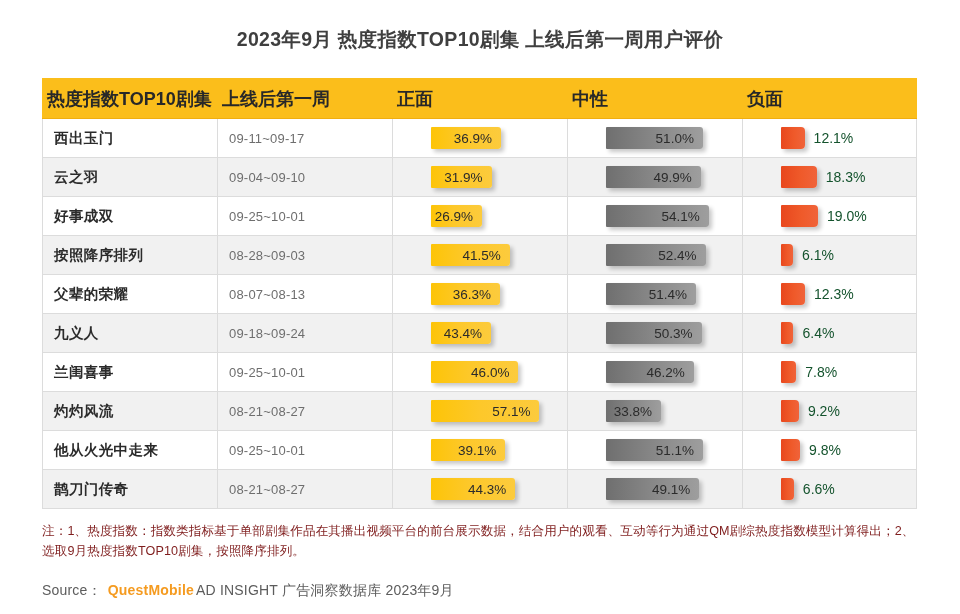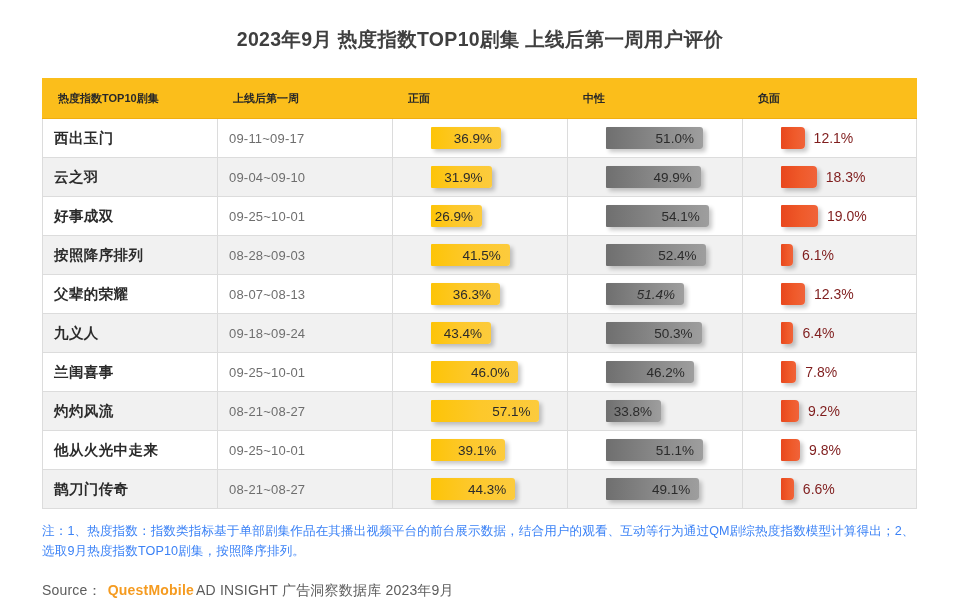--- a/index.html
+++ b/index.html
@@ -37,25 +37,25 @@
     table-layout: fixed;
   }
   .table th, .table td {
     border: 1px solid #dcdcdc;
     padding: 0;
     vertical-align: middle;
   }
   .table thead th {
     background: #FBBE1B;
     height: 40px;
-    font-size: 11px;
+    font-size: 18px;
     font-weight: 700;
     color: #282828;
     text-align: left;
-    padding-left: 15px;
+    padding-left: 4px;
     border-color: #FBBE1B;
     border-bottom: 1px solid #f0ae10;
   }
   .col-name  { width: 175px; }
   .col-week  { width: 175px; }
   .col-pos   { width: 175px; }
   .col-neu   { width: 175px; }
   .col-neg   { width: 174px; }
 
   .table tbody tr { height: 39px; }
@@ -107,33 +107,33 @@
     border-radius: 1px 4px 4px 1px;
   }
   .bar-label-in {
     font-size: 13.5px;
     color: #2b2b2b;
     padding-right: 9px;
     white-space: nowrap;
   }
   .bar-label-out {
     font-size: 14px;
-    color: #7f1d1d;
+    color: #14532d;
     margin-left: 9px;
     white-space: nowrap;
   }
 
   
   .note {
     position: absolute;
     left: 42px; top: 521px;
     width: 880px;
     font-size: 12.6px;
     line-height: 20px;
-    color: #3b82f6;
+    color: #7f1d1d;
     letter-spacing: 0.1px;
   }
   .source {
     position: absolute;
     left: 42px; top: 582px;
     font-size: 14px;
     color: #5c5c5c;
     letter-spacing: 0.2px;
     white-space: nowrap;
   }
@@ -269,21 +269,21 @@
           <td class="week">08-07~08-13</td>
           <td class="barcell">
             <div class="bar-wrap">
               <div class="bar pos" style="width: 68.97px;">
                 <span class="bar-label-in">36.3%</span>
               </div>
             </div>
           </td>
           <td class="barcell">
             <div class="bar-wrap">
-              <div class="bar neu" style="width: 78px; font-style: italic;">
+              <div class="bar neu" style="width: 90px;">
                 <span class="bar-label-in">51.4%</span>
               </div>
             </div>
           </td>
           <td class="barcell">
             <div class="bar-wrap">
               <div class="bar neg" style="width: 23.985px;"></div>
               <span class="bar-label-out">12.3%</span>
             </div>
           </td>

